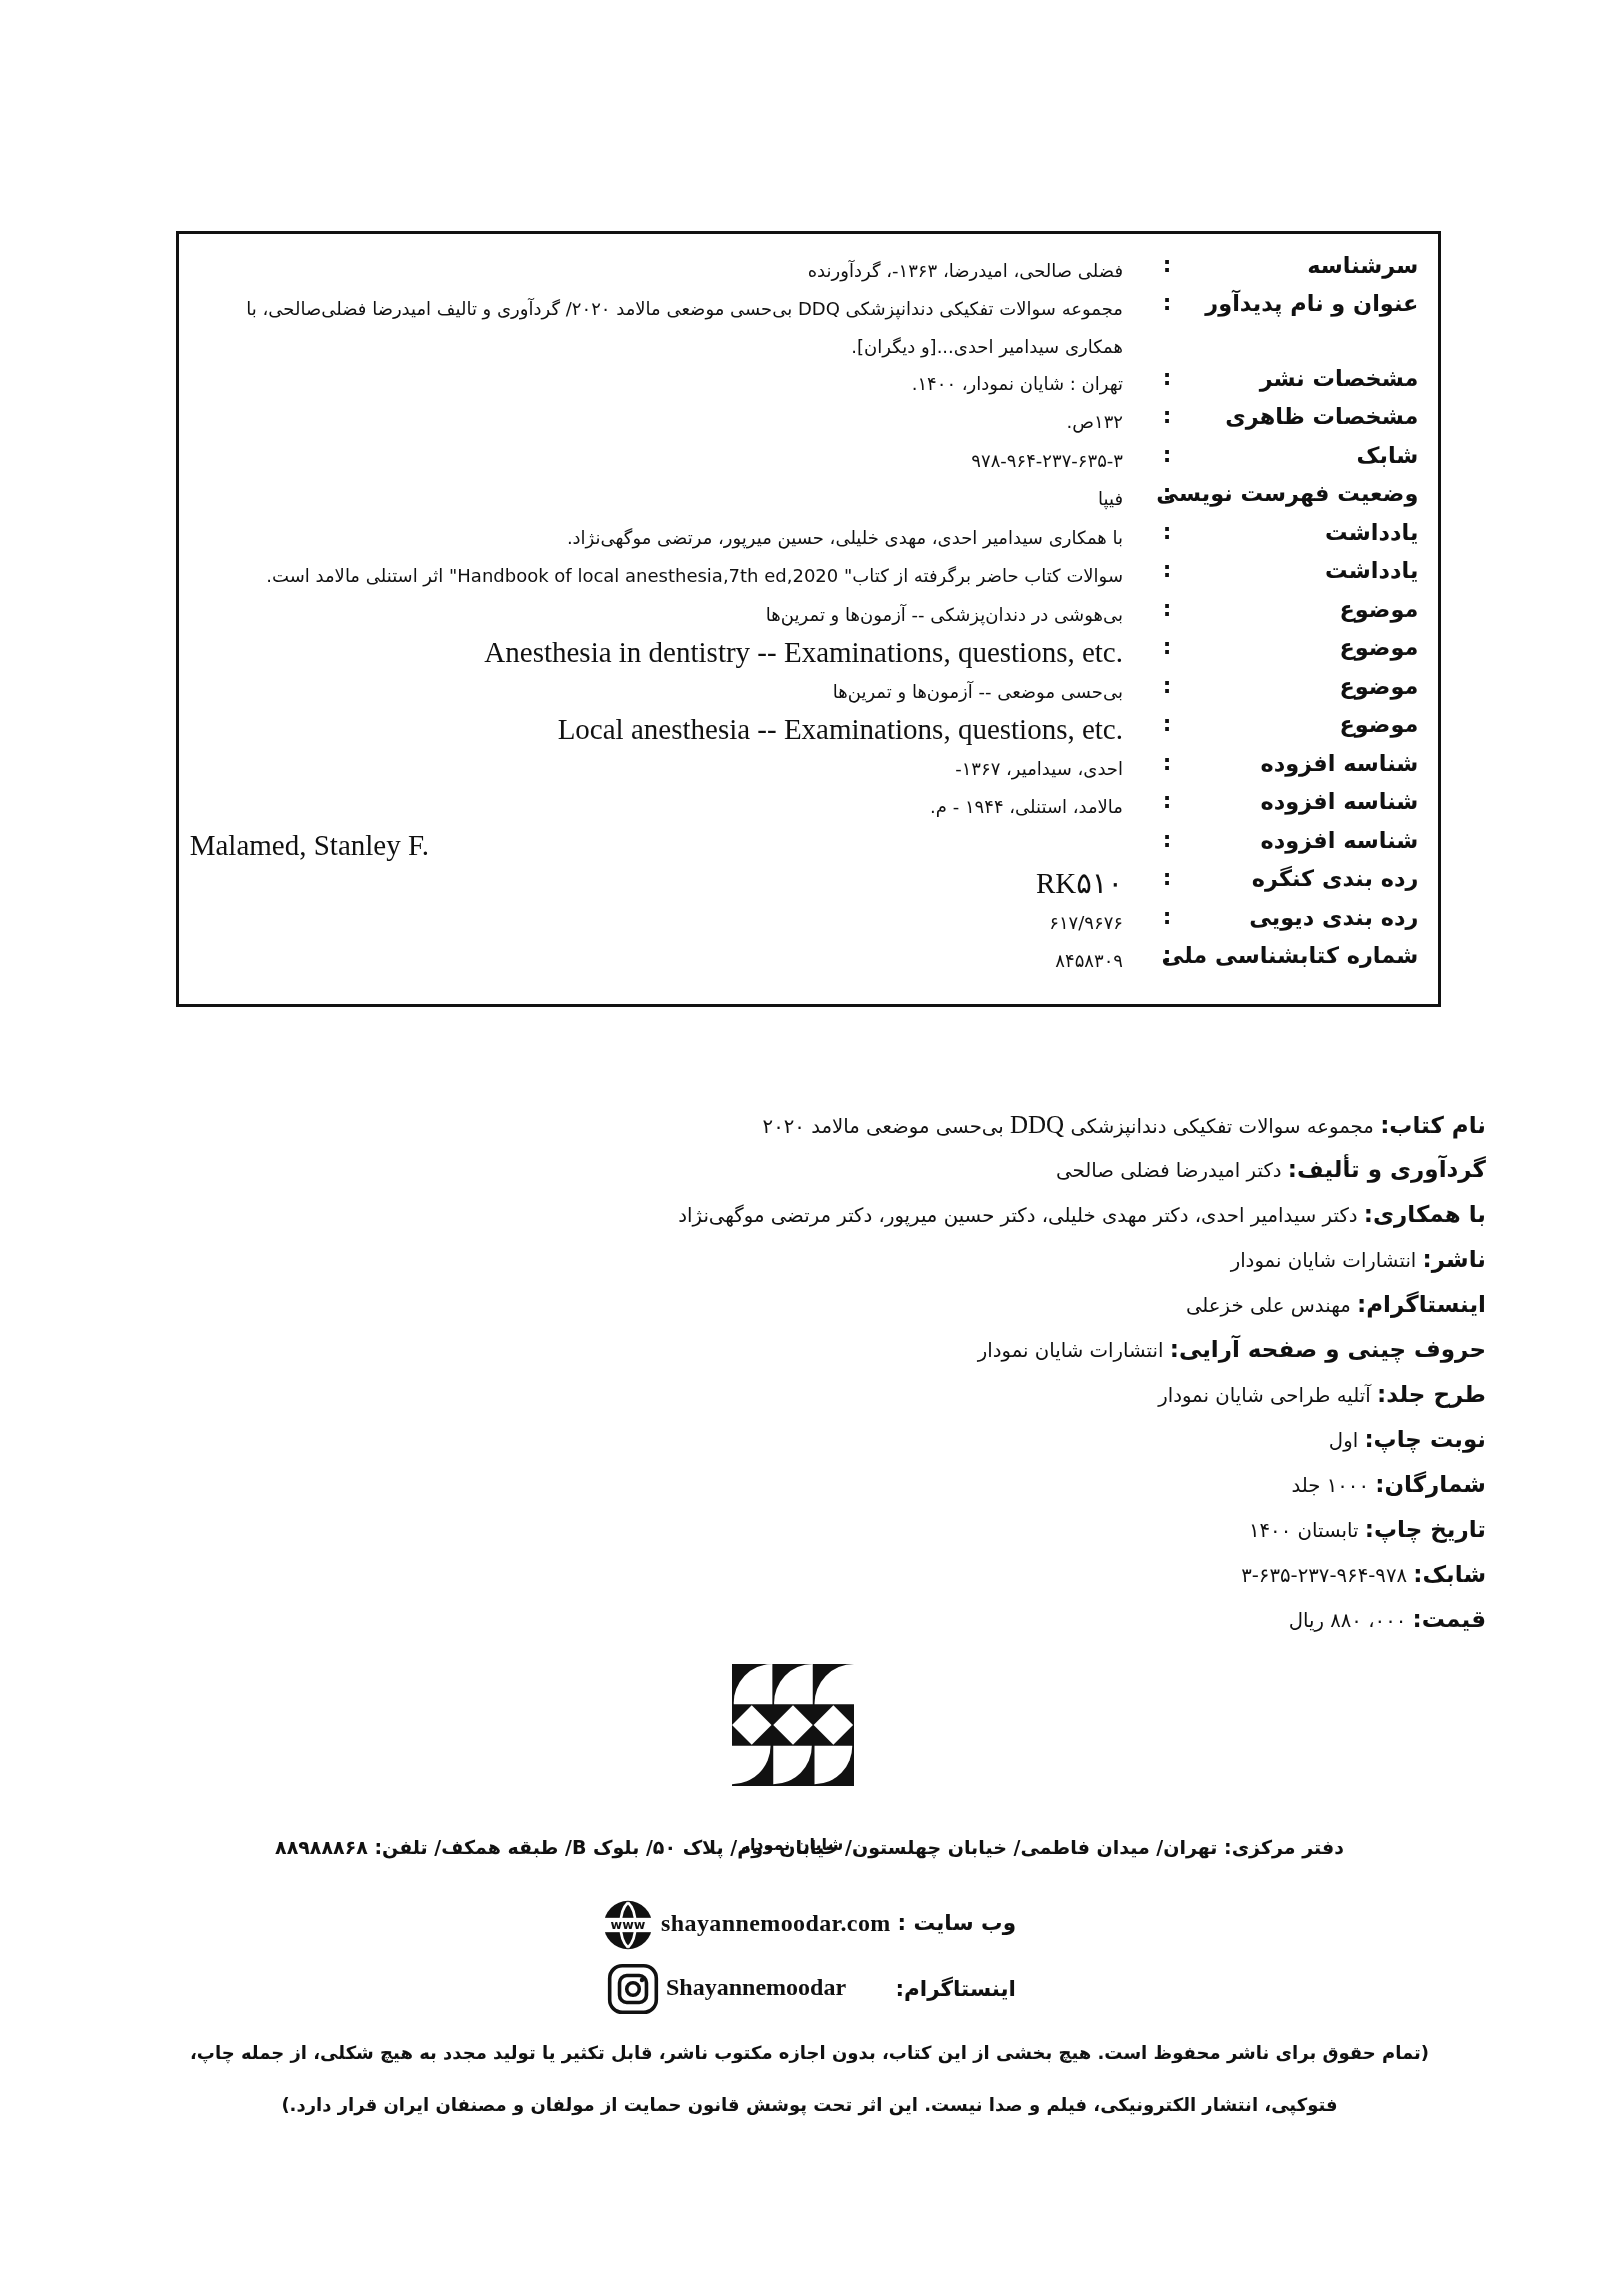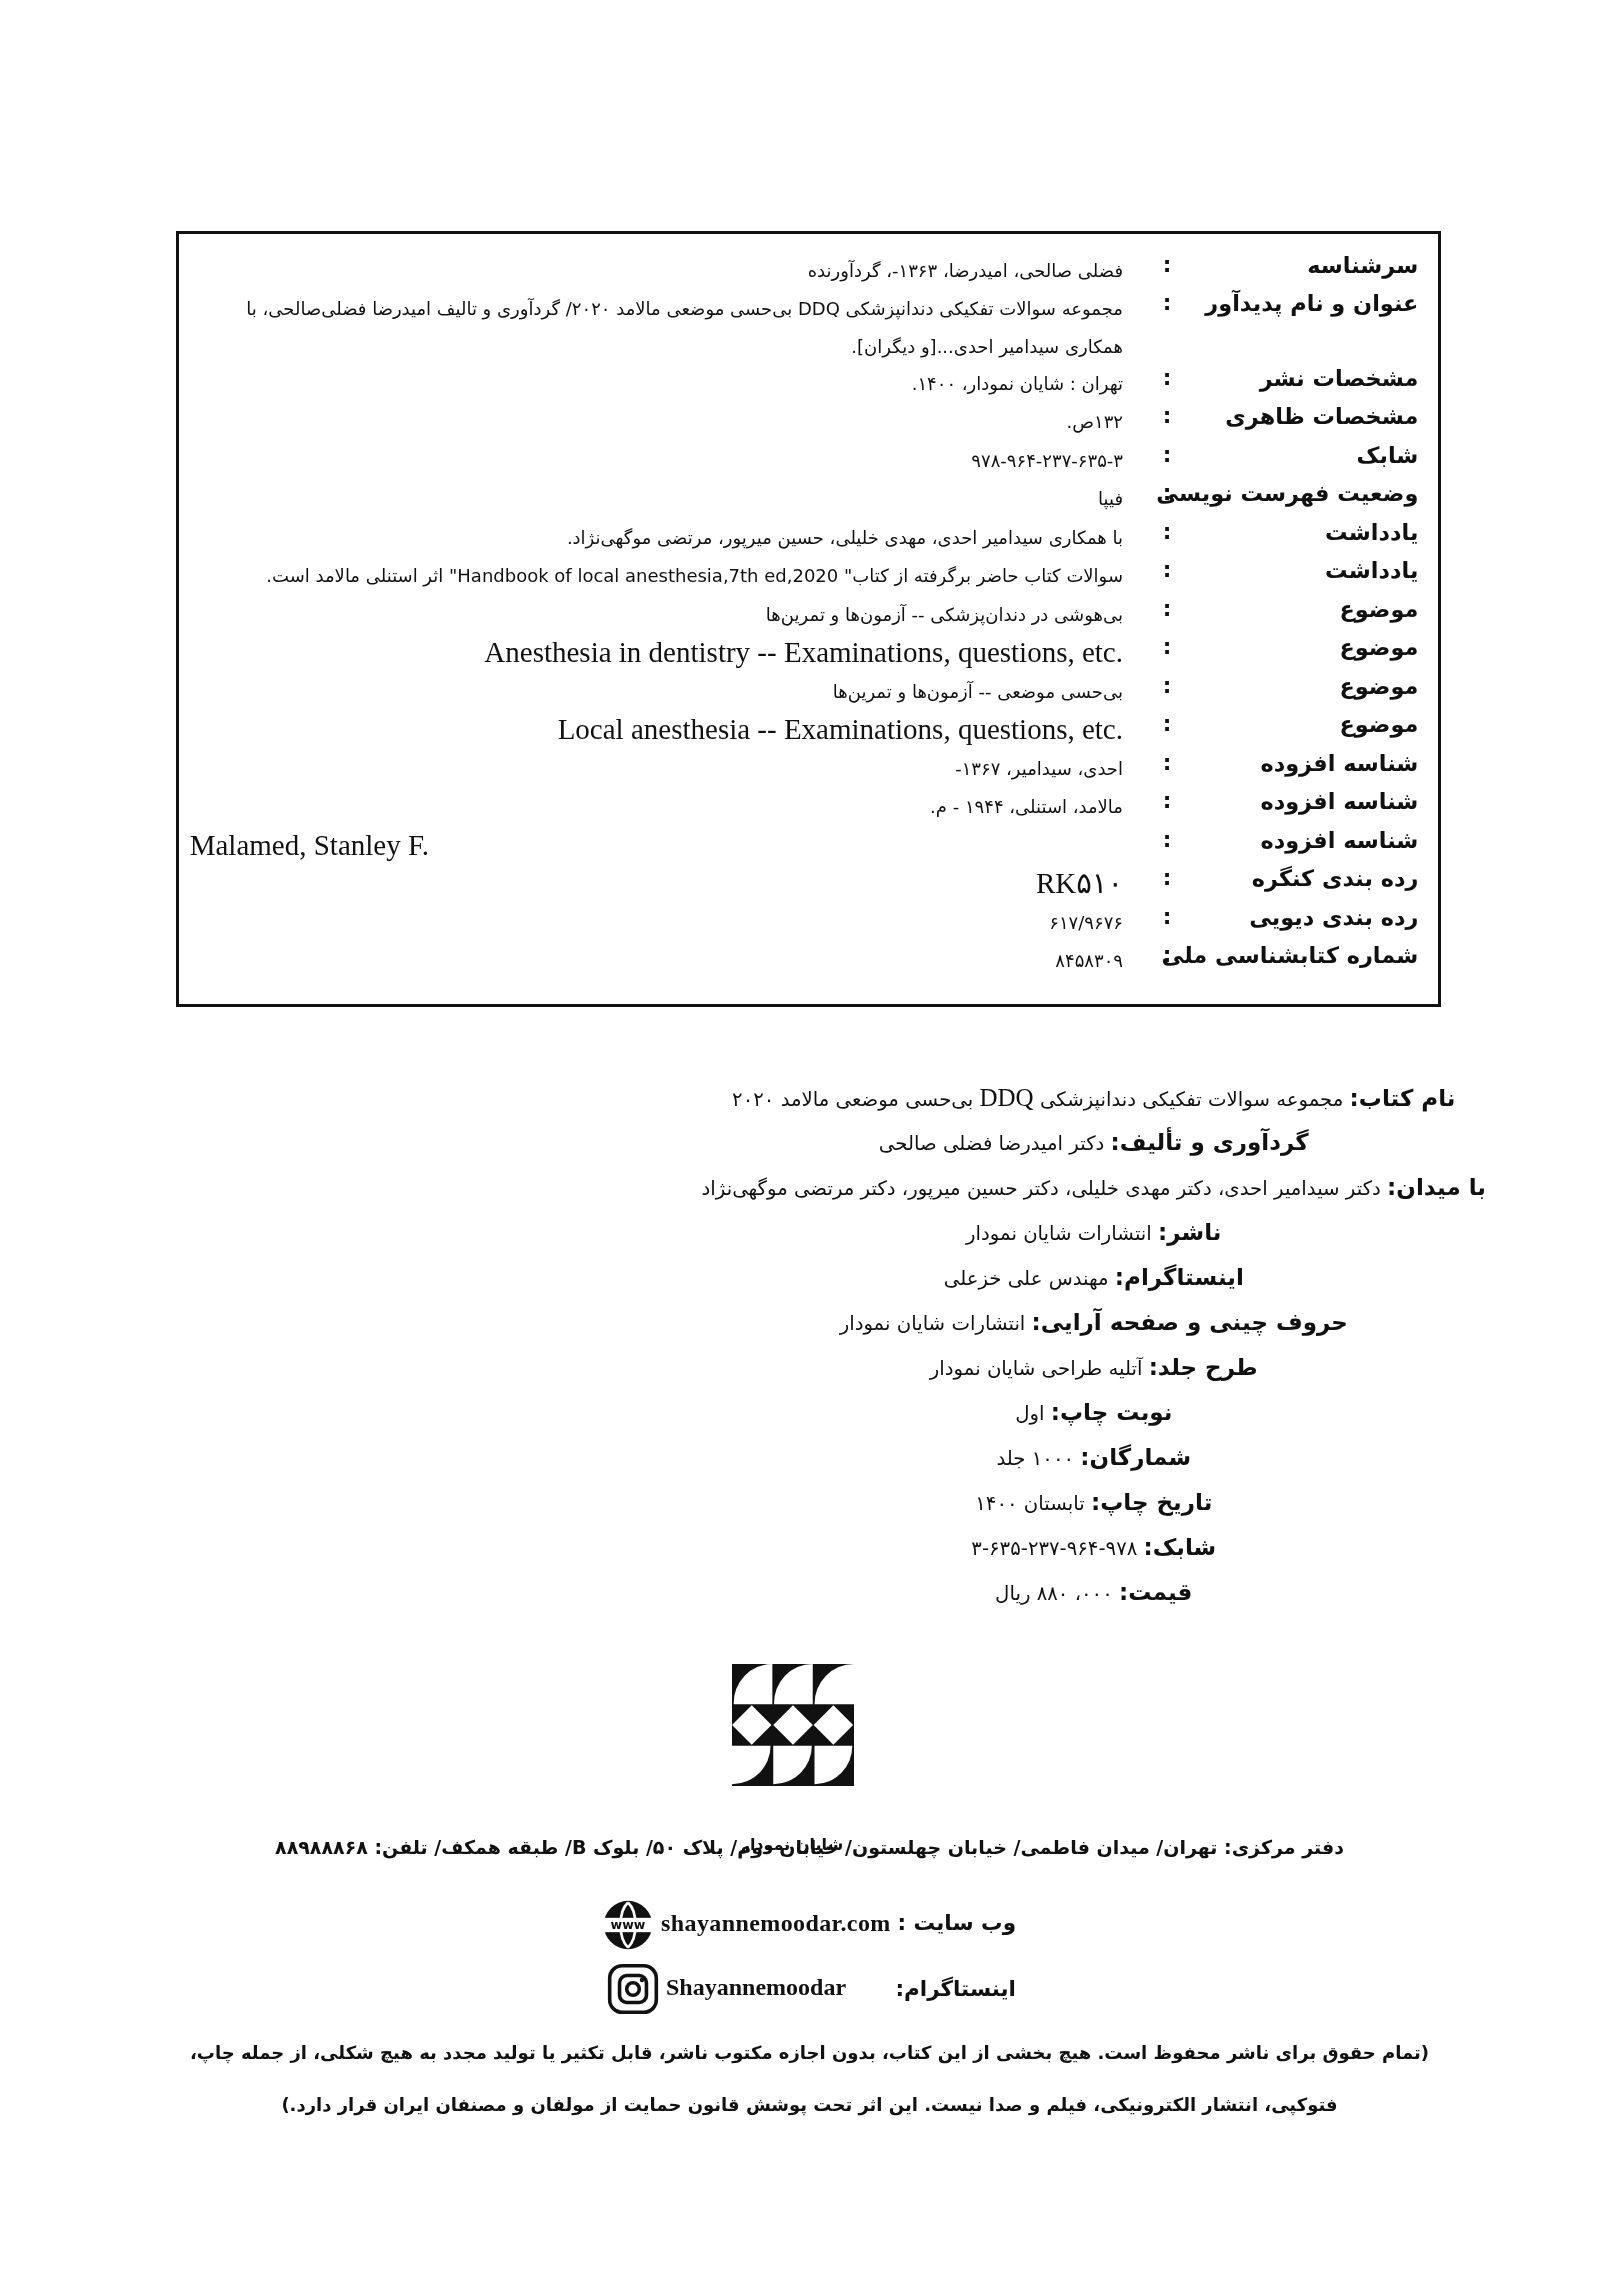--- a/index.html
+++ b/index.html
@@ -22,21 +22,21 @@
     position: absolute; right: 262px; top: 0; width: 18px; text-align: center;
     font-weight: bold; font-size: 21.5px;
   }
   .cip-value {
     position: absolute; right: 315px; left: 10.7px; top: 0; text-align: right;
     font-size: 18px; line-height: 37px; direction: rtl;
   }
   .cip-value.latin-line { font-family: Liberation Serif, serif; font-size: 29px; }
 
   .info {
-    position: absolute; right: 133px; top: 1075px; direction: rtl; text-align: center;
+    position: absolute; right: 133px; top: 1102px; direction: rtl; text-align: right;
   }
   .info-line { height: 45px; line-height: 45px; font-size: 19.7px; white-space: nowrap; }
   .info-line b { font-size: 23px; font-weight: bold; }
   .info-line .latin { font-family: "Liberation Serif", serif; font-size: 25px; }
 
   .logo { position: absolute; left: 732px; top: 1664px; width: 122px; height: 122px; }
   .logo-caption {
     position: absolute; left: 716px; top: 1835px; width: 152px; text-align: center;
     font-weight: bold; font-size: 16px; direction: rtl;
   }
@@ -169,21 +169,21 @@
     <b>نام کتاب:</b>
     <span>مجموعه سوالات تفکیکی دندانپزشکی</span>
     <span class="latin">DDQ</span>
     <span>بی‌حسی موضعی مالامد ۲۰۲۰</span>
   </div>
   <div class="info-line">
     <b>گردآوری و تألیف:</b>
     <span>دکتر امیدرضا فضلی صالحی</span>
   </div>
   <div class="info-line">
-    <b>با میدان:</b>
+    <b>با همکاری:</b>
     <span>دکتر سیدامیر احدی، دکتر مهدی خلیلی، دکتر حسین میرپور، دکتر مرتضی موگهی‌نژاد</span>
   </div>
   <div class="info-line">
     <b>ناشر:</b>
     <span>انتشارات شایان نمودار</span>
   </div>
   <div class="info-line">
     <b>اینستاگرام:</b>
     <span>مهندس علی خزعلی</span>
   </div>

